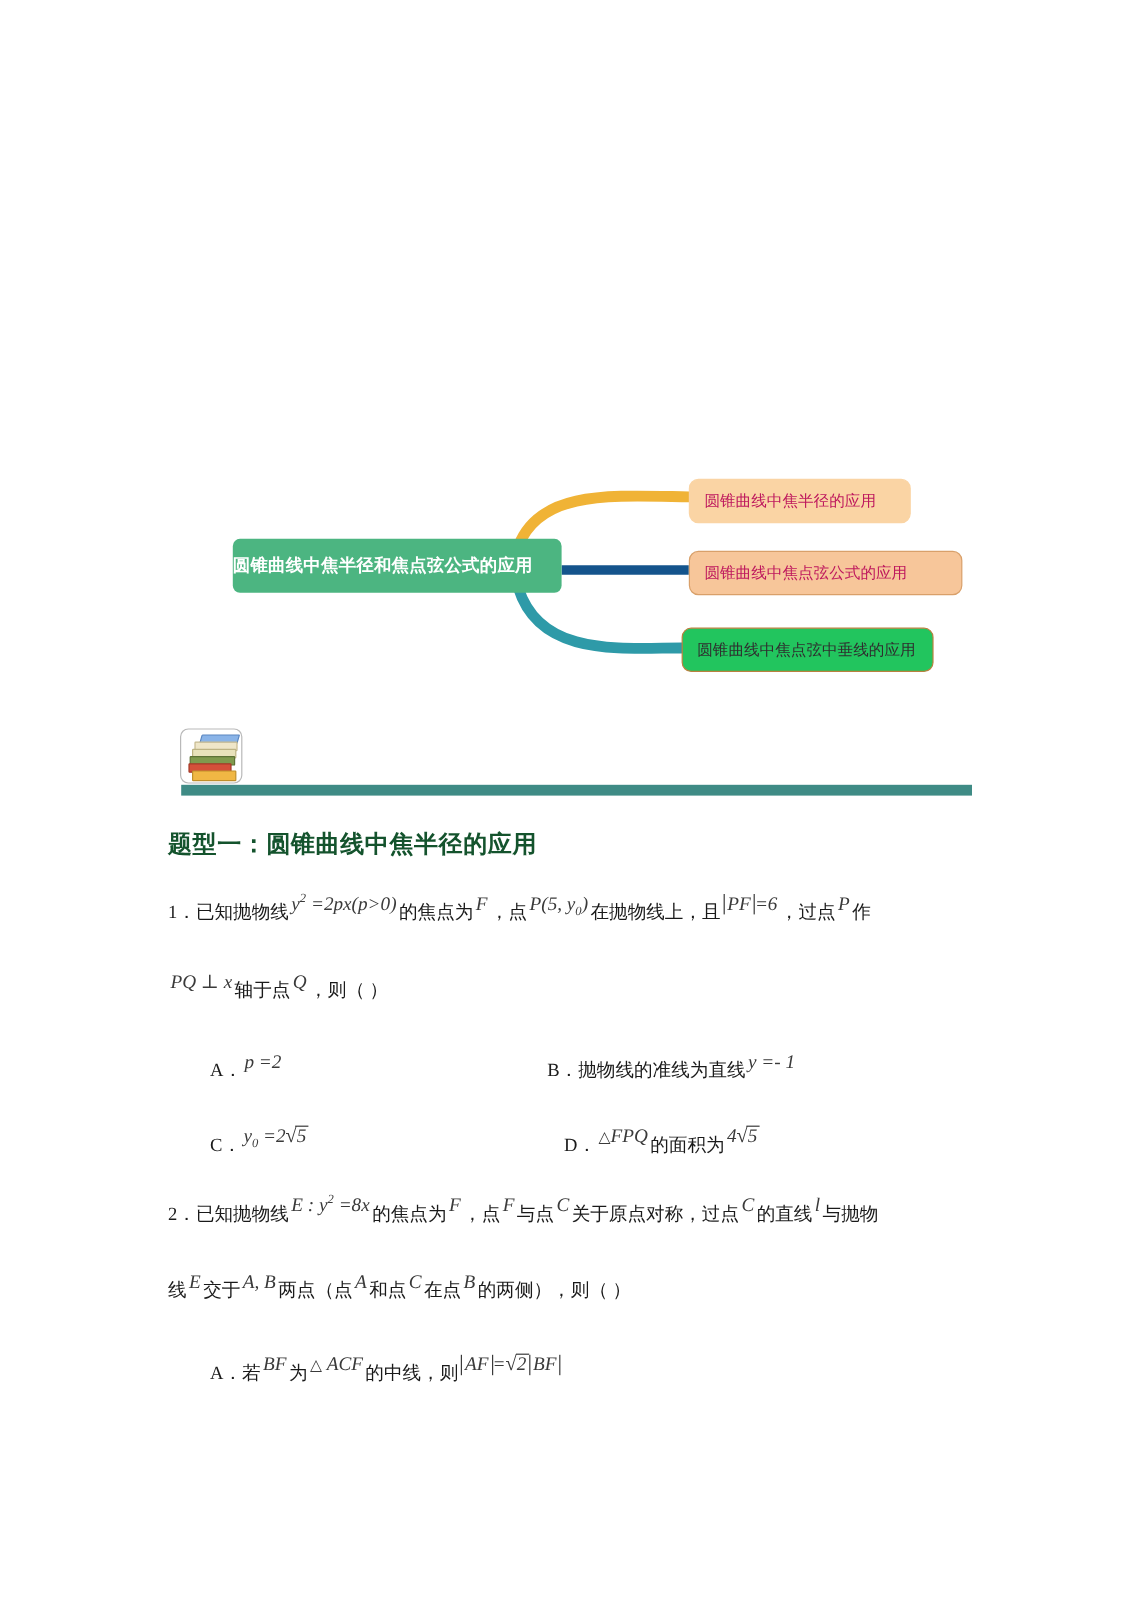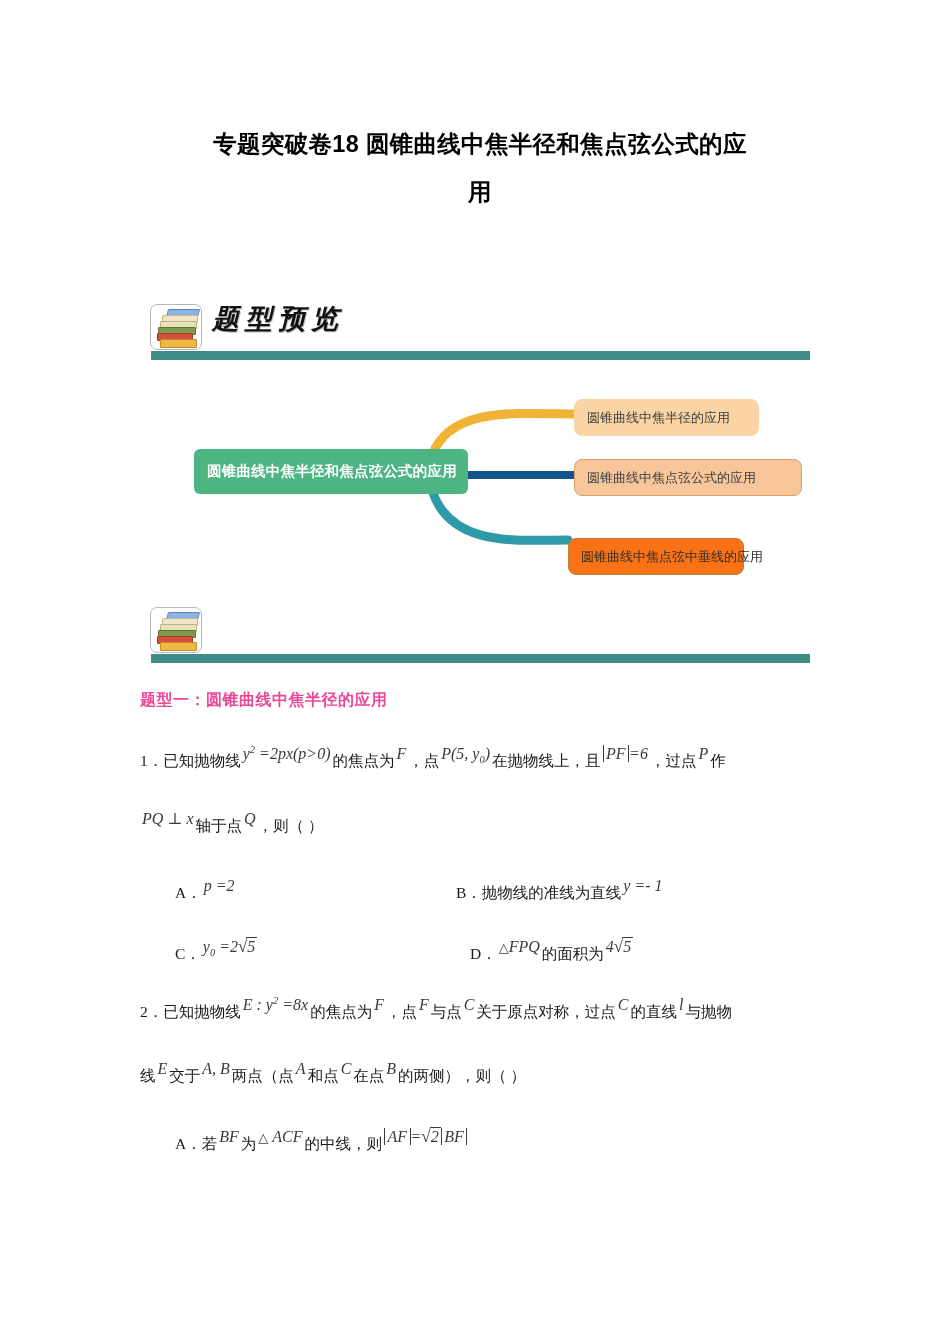--- a/index.html
+++ b/index.html
@@ -108,63 +108,62 @@
   .node-root {
     left: 44px;
     top: 69px;
     width: 274px;
     height: 45px;
     background: #4cb581;
     border-radius: 6px;
     color: #ffffff;
     font-weight: bold;
     font-size: 14.5px;
-    padding-left: 13px;
     letter-spacing: 0.2px;
   }
   .node-branch {
     padding-left: 12px;
     padding-right: 12px;
     font-size: 13px;
-    color: #404040;
+    color: #be185d;
     height: 37px;
     border-radius: 8px;
   }
   .node-b1 {
     left: 424px;
     top: 19px;
     width: 185px;
     background: #fad4a4;
     border: 1px solid #fad4a4;
   }
   .node-b2 {
     left: 424px;
     top: 79px;
     width: 228px;
     background: #f7c69a;
     border: 1px solid #d9a06a;
   }
   .node-b3 {
     left: 418px;
-    top: 158px;
-    width: 176px;
-    background: #f97316;
+    top: 143px;
+    width: 210px;
+    background: #22c55e;
     border: 1.5px solid #b9813f;
     color: #2f2f2f;
   }
 
   
   .type-heading {
     position: absolute;
     left: 140px;
     font-family: "DejaVu Serif", "Liberation Serif", serif;
     font-weight: bold;
-    font-size: 16px;
+    font-size: 20px;
     letter-spacing: 0.5px;
-    color: #ec4899;
+    color: #14532d;
   }
 
   .qline {
     position: absolute;
     font-family: "Liberation Serif", "DejaVu Serif", serif;
     font-size: 15.5px;
     color: #1a1a1a;
     white-space: nowrap;
     line-height: 1;
   }
@@ -198,37 +197,21 @@
     white-space: nowrap;
     line-height: 1;
   }
   .optlabel { font-style: normal; }
 </style>
 </head>
 <body>
 
 <div class="page">
 
-  <div class="doc-title">
-    <span>专题突破卷18  圆锥曲线中焦半径和焦点弦公式的应</span><br>
-    <span>用</span>
-  </div>
-
-  <div class="banner" style="top:302px;">
-    <div class="banner-icon">
-      <span class="bk bk1"></span>
-        <span class="bk bk2"></span>
-        <span class="bk bk3"></span>
-      <span class="bk bk4"></span>
-        <span class="bk bk5"></span>
-        <span class="bk bk6"></span>
-    </div>
-    <div class="banner-title">题型预览</div>
-    <div class="banner-rule"></div>
-  </div>
+
 
   <div class="mindmap">
     <svg width="680" height="210">
       <path d="M 282 75 C 300 28, 360 33, 424 34" stroke="#f0b336" stroke-width="9" fill="none" stroke-linecap="round"></path>
       <path d="M 318 95 L 424 95" stroke="#14548c" stroke-width="8" fill="none"></path>
       <path d="M 282 110 C 300 168, 368 160, 418 160" stroke="#2e9aa8" stroke-width="9" fill="none" stroke-linecap="round"></path>
     </svg>
 
     <div class="node node-root">
       <span>圆锥曲线中焦半径和焦点弦公式的应用</span>

